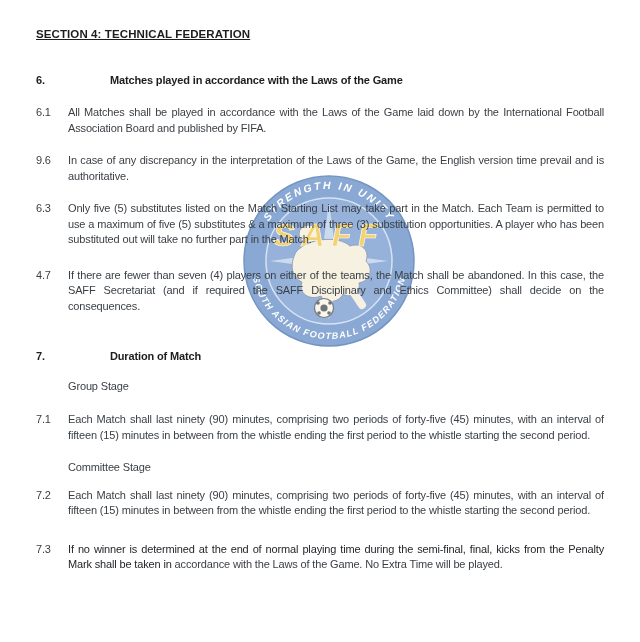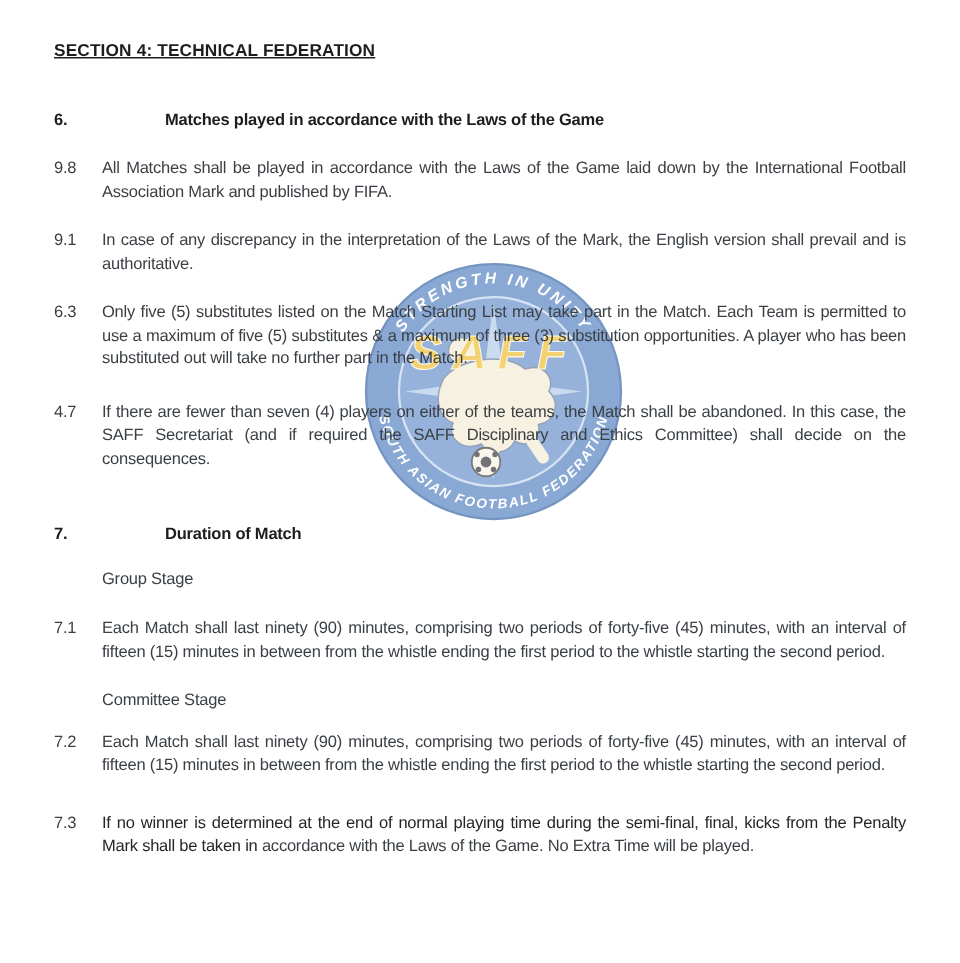--- a/index.html
+++ b/index.html
@@ -99,27 +99,27 @@
     <div class="title-wrap">
       <span class="doc-title">SECTION 4: TECHNICAL FEDERATION</span>
     </div>
 
     <div class="clause heading-clause mb17">
       <span class="num">6.</span>
       <span class="body">Matches played in accordance with the Laws of the Game</span>
     </div>
 
     <div class="clause mb17">
-      <span class="num">9.8</span>
-      <span class="body">All Matches shall be played in accordance with the Laws of the Game laid down by the International Football Association Mark and published by FIFA.</span>
+      <span class="num">6.1</span>
+      <span class="body">All Matches shall be played in accordance with the Laws of the Game laid down by the International Football Association Board and published by FIFA.</span>
     </div>
 
     <div class="clause mb17">
-      <span class="num">9.1</span>
-      <span class="body">In case of any discrepancy in the interpretation of the Laws of the Mark, the English version shall prevail and is authoritative.</span>
+      <span class="num">9.6</span>
+      <span class="body">In case of any discrepancy in the interpretation of the Laws of the Game, the English version time prevail and is authoritative.</span>
     </div>
 
     <div class="clause mb20">
       <span class="num">6.3</span>
       <span class="body">Only five (5) substitutes listed on the Match Starting List may take part in the Match. Each Team is permitted to use a maximum of five (5) substitutes &amp; a maximum of three (3) substitution opportunities. A player who has been substituted out will take no further part in the Match.</span>
     </div>
 
     <div class="clause mb35">
       <span class="num">4.7</span>
       <span class="body">If there are fewer than seven (4) players on either of the teams, the Match shall be abandoned. In this case, the SAFF Secretariat (and if required the SAFF Disciplinary and Ethics Committee) shall decide on the consequences.</span>

